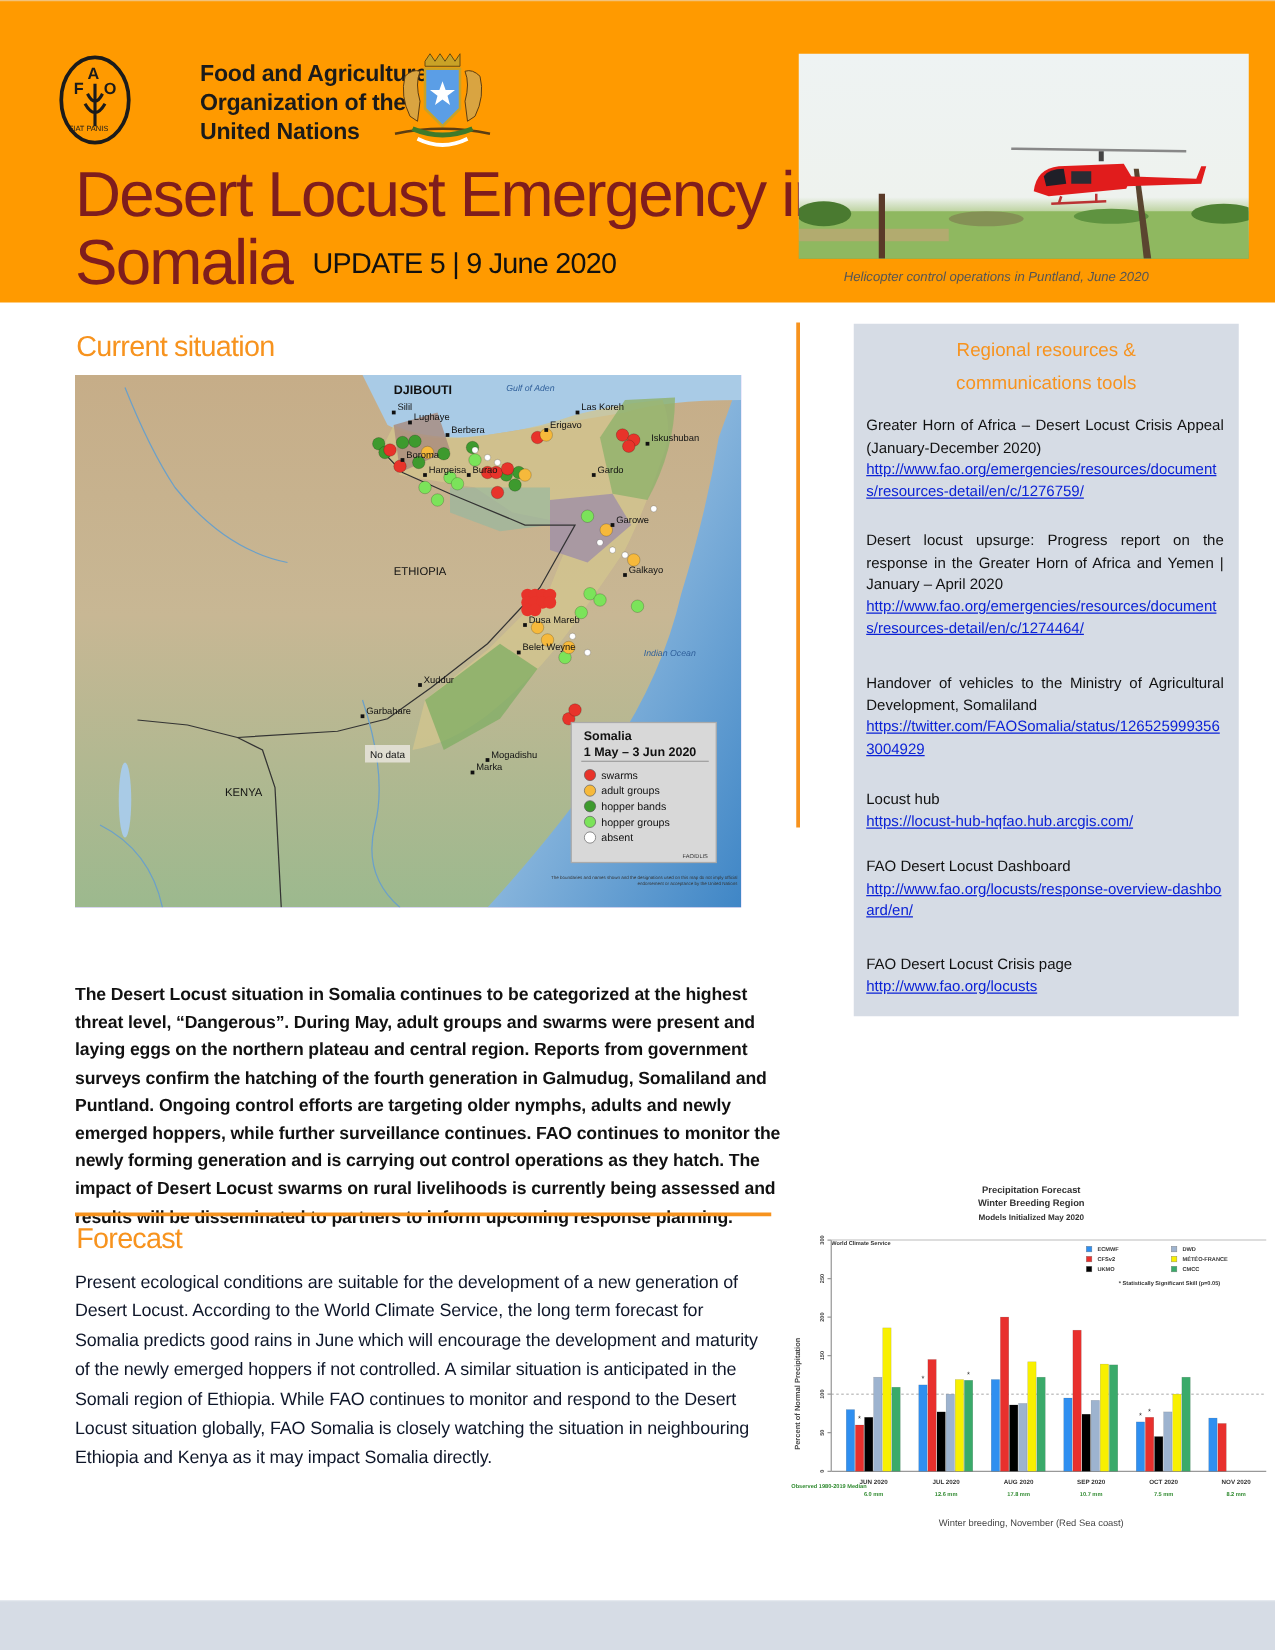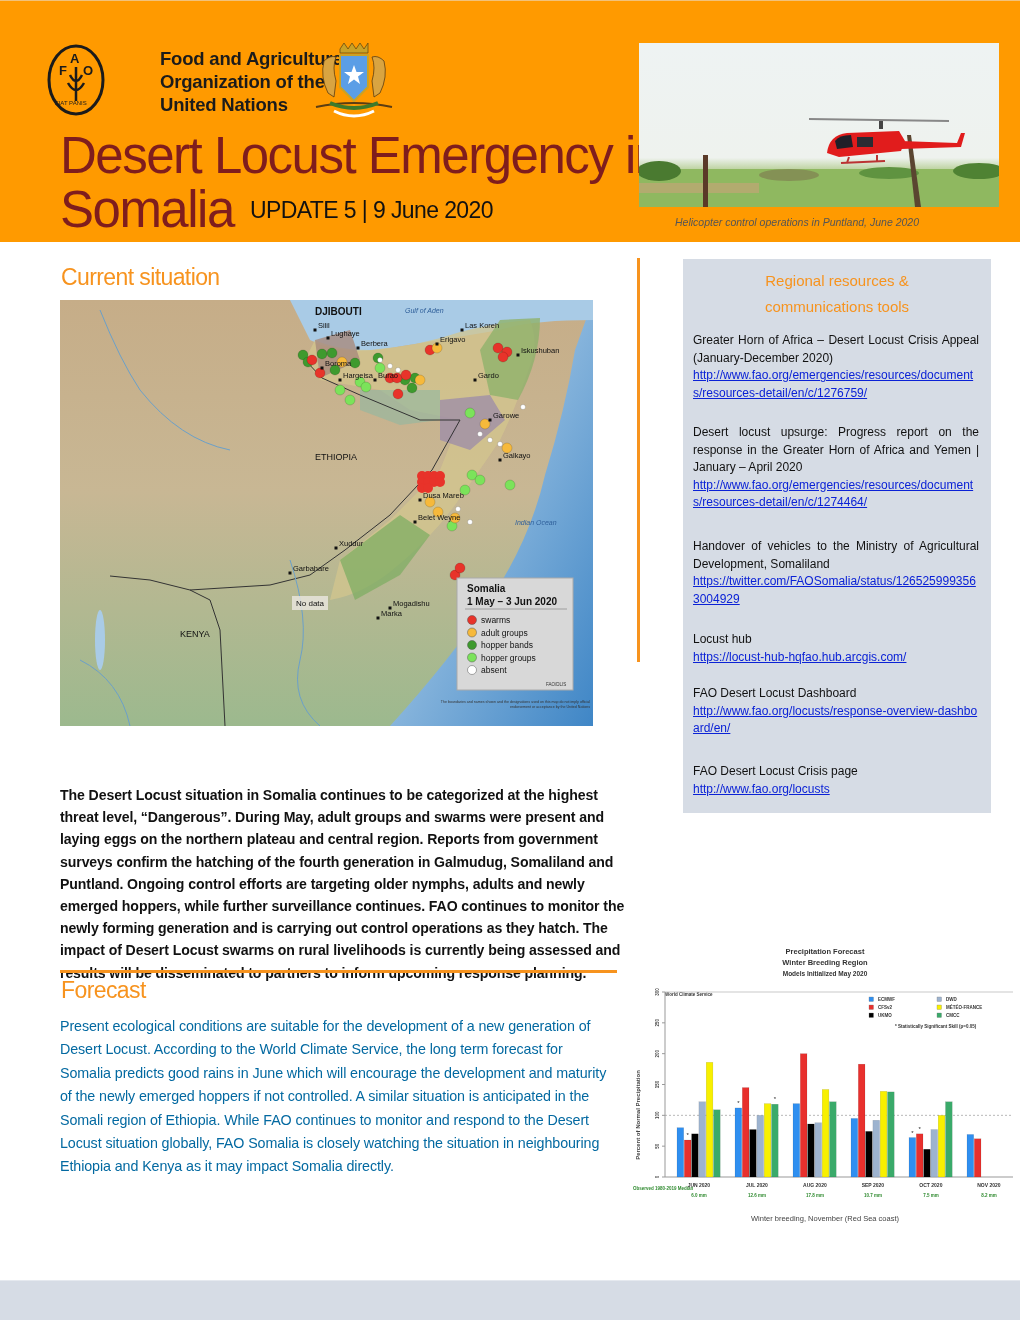--- a/index.html
+++ b/index.html
@@ -55,21 +55,21 @@
 
     .body-bold {
       position: absolute; left: 60px; top: 738px; width: 575px; font-weight: bold;
       font-size: 14.1px; line-height: 22.2px; color: #111; letter-spacing: -0.1px; margin-top: 46px;
     }
     .hr-orange {
       position: absolute; left: 60px; top: 970px; width: 557px; height: 3px; background: #f7931e;
     }
     .body-normal {
       position: absolute; left: 60px; top: 1015px; width: 550px;
-      font-size: 14.3px; line-height: 23.4px; color: #0369a1; letter-spacing: -0.1px;
+      font-size: 14.3px; line-height: 23.4px; color: #0f172a; letter-spacing: -0.1px;
     }
 
     
     .sidebar {
       position: absolute; left: 683px; top: 259px; width: 308px; height: 554px;
       background: #d6dce5;
     }
     .sidebar-title {
       text-align: center; color: #f7931e; font-size: 15px; line-height: 26px;
       margin-top: 9px;

